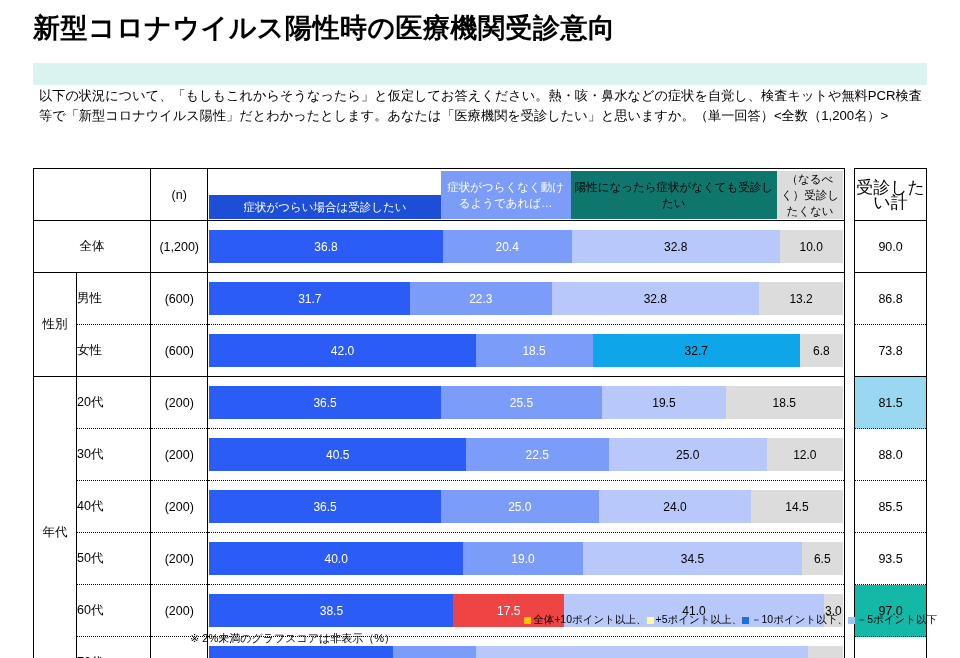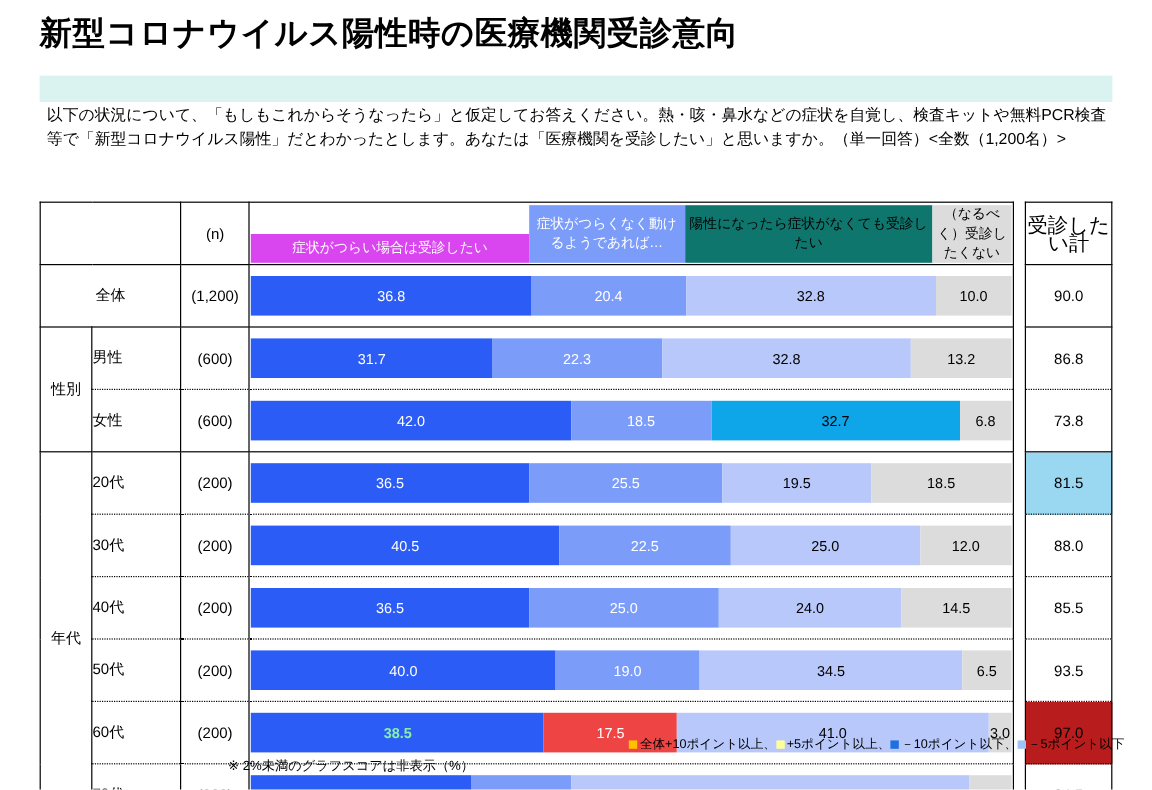--- a/index.html
+++ b/index.html
@@ -201,21 +201,21 @@
       <col class="col-bar">
         <col class="col-gap">
         <col class="col-tot">
     </colgroup>
     <tbody id="tbody-target">
         <tr style="height: 52px;">
           <td class="cell" colspan="2"></td>
           <td class="cell n-head"><span>(n)</span></td>
           <td class="bar-head-cell">
             <div class="hdr-strip" style="height: 48px;">
-              <div class="hdr-seg" style="flex: 36.8 0 0px; background: #d946ef; color: rgb(255, 255, 255); margin-top: 24px;">症状がつらい場合は受診したい</div>
+              <div class="hdr-seg" style="flex: 36.8 0 0px; background: #1d4ed8; color: rgb(255, 255, 255); margin-top: 24px;">症状がつらい場合は受診したい</div>
               <div class="hdr-seg" style="flex: 20.4 0 0px; background: rgb(123, 156, 248); color: rgb(255, 255, 255);">症状がつらくなく動けるようであれば…</div>
               <div class="hdr-seg" style="flex: 32.8 0 0px; background: #0f766e; color: rgb(0, 0, 0);">陽性になったら症状がなくても受診したい</div>
               <div class="hdr-seg" style="flex: 10 0 0px; background: rgb(220, 220, 220); color: rgb(0, 0, 0);">（なるべく）受診したくない</div>
             </div>
           </td>
           <td class="no-border"></td>
           <td class="tot-head">受診したい計</td>
         </tr>
         <tr style="height: 52px;">
           <td class="cell whole-label" colspan="2">全体</td>
@@ -315,28 +315,28 @@
             </div>
           </td>
           <td class="no-border"></td>
           <td class="tot-cell top-dotted bot-dotted">93.5</td>
         </tr>
         <tr style="height: 52px;">
           <td class="cell sub-label dotted-top dotted-bottom">60代</td>
           <td class="cell n-cell dotted-top dotted-bottom">(200)</td>
           <td class="bar-cell top-dotted bot-dotted">
             <div class="bar">
-              <div class="seg" style="flex: 38.5 0 0px; background: rgb(43, 92, 246); color: #86efac; font-weight: bold;">38.5</div>
+              <div class="seg" style="flex: 38.5 0 0px; background: rgb(43, 92, 246); color: #ffffff;">38.5</div>
               <div class="seg" style="flex: 17.5 0 0px; background: #ef4444; color: rgb(255, 255, 255);">17.5</div>
               <div class="seg" style="flex: 41 0 0px; background: rgb(184, 200, 251); color: rgb(0, 0, 0);">41.0</div>
               <div class="seg" style="flex: 3 0 0px; background: rgb(220, 220, 220); color: rgb(0, 0, 0);">3.0</div>
             </div>
           </td>
           <td class="no-border"></td>
-          <td class="tot-cell top-dotted bot-dotted" style="background: #b91c1c;">97.0</td>
+          <td class="tot-cell top-dotted bot-dotted" style="background: #14b8a6;">97.0</td>
         </tr>
         <tr style="height: 52px;">
           <td class="cell sub-label dotted-top ">70代</td>
           <td class="cell n-cell dotted-top ">(200)</td>
           <td class="bar-cell top-dotted bot-solid">
             <div class="bar">
               <div class="seg" style="flex: 29 0 0px; background: rgb(43, 92, 246); color: rgb(255, 255, 255);">29.0</div>
               <div class="seg" style="flex: 13 0 0px; background: rgb(123, 156, 248); color: rgb(255, 255, 255);">13.0</div>
               <div class="seg" style="flex: 52.5 0 0px; background: rgb(184, 200, 251); color: rgb(0, 0, 0);">52.5</div>
               <div class="seg" style="flex: 5.5 0 0px; background: rgb(220, 220, 220); color: rgb(0, 0, 0);">5.5</div>

